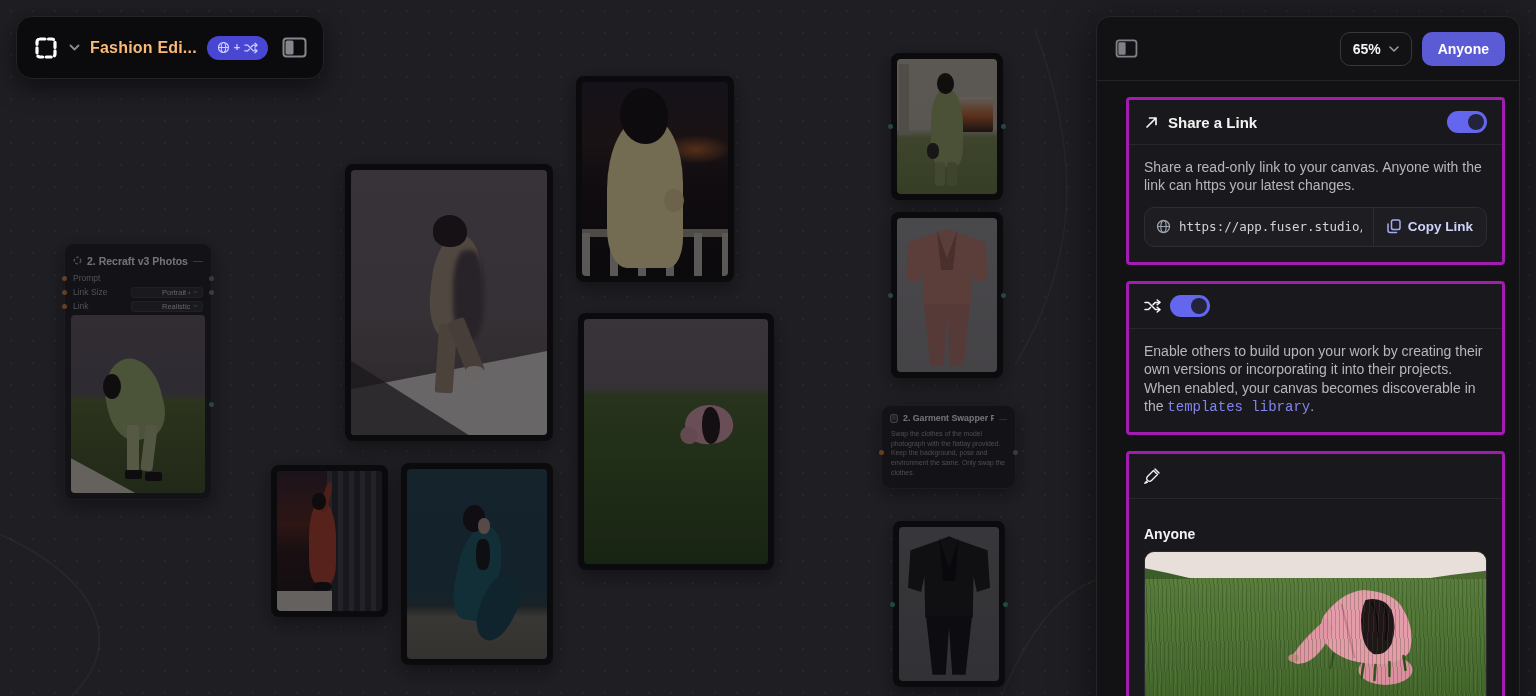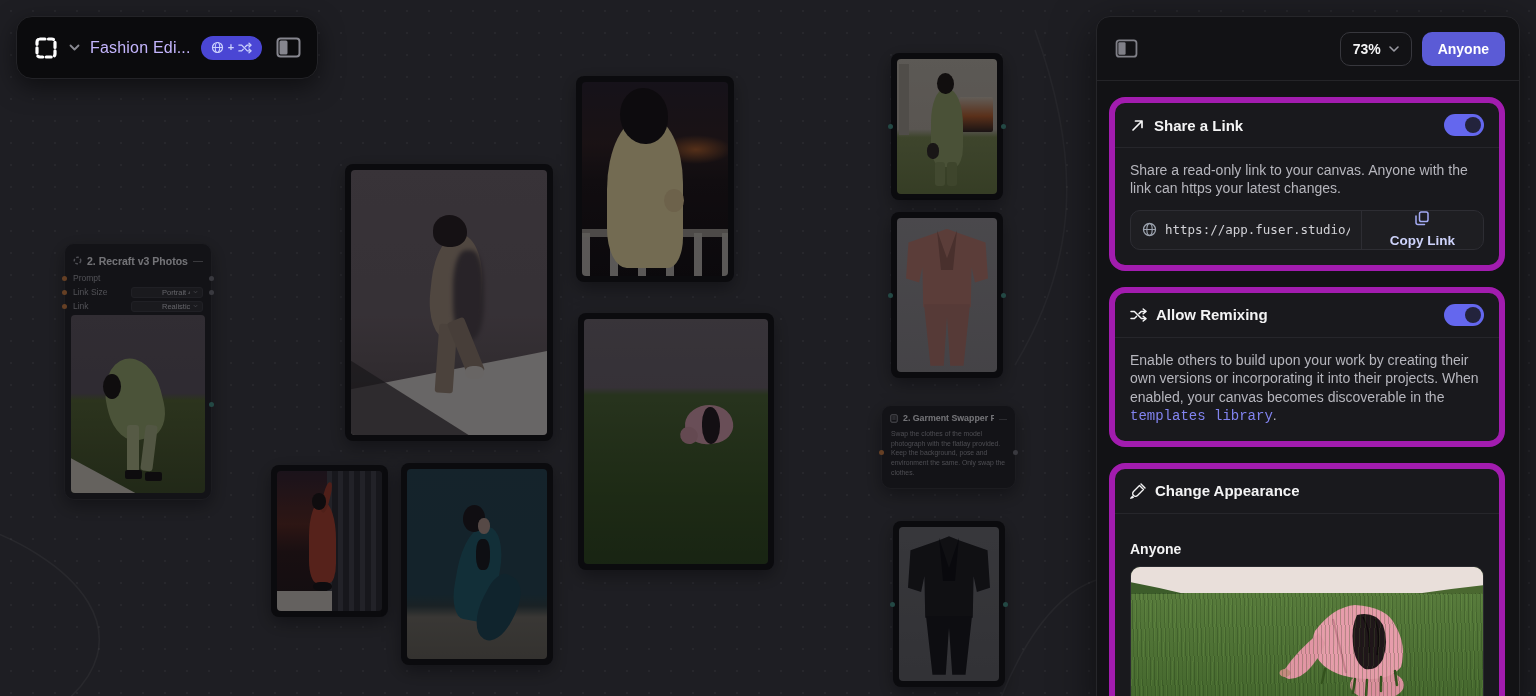--- a/index.html
+++ b/index.html
@@ -39,56 +39,56 @@
   .port { position:absolute; width:5px; height:5px; border-radius:50%; }
   .port-orange { background:#c97a3e; }
   .port-gray { background:#6e6e76; }
   .port-teal { background:#3f8d80; }
 
   
   .header-bar { position:absolute; left:16px; top:16px; height:63px; z-index:10;
     background:#0b0b0d; border:1px solid #232327; border-radius:16px;
     display:flex; align-items:center; gap:10px; padding:0 16px;
     box-shadow:0 8px 24px rgba(0,0,0,0.5); }
-  .hb-title { font-size:16px; font-weight:400; color:#c4b5fd; letter-spacing:0.2px; }
+  .hb-title { font-size:16px; font-weight:700; color:#fdba74; letter-spacing:0.2px; }
   .hb-badge { height:24px; background:#4a46d4; border-radius:12px; display:flex; align-items:center;
     gap:4px; padding:0 10px; }
   .hb-badge .plus { color:#ccd2fd; font-size:11px; font-weight:700; line-height:1; }
 
   
   .panel { position:absolute; left:1096px; top:16px; width:424px; height:700px; z-index:20;
     background:#121215; border:1px solid #26262a; border-radius:14px;
     box-shadow:0 12px 44px rgba(0,0,0,0.55); }
   .panel-header { height:64px; display:flex; align-items:center; padding:0 14px 0 18px; gap:10px;
     border-bottom:1px solid #242428; }
   .panel-header .spacer { flex:1; }
   .zoom-pill { height:34px; border:1px solid #37373d; border-radius:10px; display:flex; align-items:center;
     gap:8px; padding:0 12px; color:#f4f4f5; font-size:14px; font-weight:700; cursor:pointer; }
   .share-btn { height:34px; background:#5b5bd6; border:none; border-radius:10px; padding:0 16px;
     color:#ffffff; font-size:14px; font-weight:700; font-family:"Liberation Sans",sans-serif; cursor:pointer; }
 
-  .card { margin:16px 14px 0 12px; background:#19191d; border:6px solid #a21caf; border-radius:16px; overflow:hidden; }
+  .card { margin:16px 14px 0 29px; background:#19191d; border:3px solid #a21caf; border-radius:4px; overflow:hidden; }
   .card-head { height:45px; display:flex; align-items:center; gap:9px; padding:0 15px;
     border-bottom:1px solid #26262b; }
   .card-title { font-size:15px; font-weight:700; color:#f4f4f5; flex:1; }
   .card-body { padding:13px 15px 15px 15px; }
   .card-text { font-size:14px; line-height:1.32; color:#b6b6bd; }
   .link { color:#8284f0;font-family:Liberation Mono, monospace; }
 
   .toggle { width:40px; height:22px; border-radius:11px; background:#6467ee; position:relative; cursor:pointer; flex:none; }
   .toggle::after { content:''; position:absolute; right:3px; top:3px; width:16px; height:16px;
     border-radius:50%; background:#23233c; }
 
   .url-row { margin-top:12px; height:40px; border:1px solid #2d2d33; background:#1e1e22; border-radius:10px;
     display:flex; align-items:stretch; overflow:hidden; }
   .url-left { flex:1; display:flex; align-items:center; gap:8px; padding:0 11px; min-width:0; }
   .url-text { font-family:"DejaVu Sans Mono", monospace; font-size:12.5px; color:#d2d2d7;
     white-space:nowrap; overflow:hidden; }
-  .copy-btn { display:flex; align-items:center; gap:7px; padding:0 28px; border-left:1px solid #2d2d33;
-    cursor:pointer;flex-direction:column; }
+  .copy-btn { display:flex; align-items:center; gap:7px; padding:0 13px; border-left:1px solid #2d2d33;
+    cursor:pointer; }
   .copy-label { font-size:13.5px; font-weight:600; color:#ced3fb; white-space:nowrap; }
 
   .preview-label { margin-top:14px; font-size:14px; font-weight:700; color:#f4f4f5; }
   .preview-img { margin-top:9px; border-radius:10px; overflow:hidden; position:relative; height:250px;
     border:1px solid #2a2a2f; }
   .grass-tex { position:absolute; left:0; right:0; top:26px; bottom:0;
     background:
       repeating-linear-gradient(88deg, rgba(15,35,8,0.22) 0 1px, transparent 1px 4px),
       repeating-linear-gradient(93deg, rgba(140,190,90,0.12) 0 1px, transparent 1px 5px); }
 
@@ -291,21 +291,21 @@
 </div>
 
 <div class="panel">
   <div class="panel-header">
     <svg width="23" height="19" viewBox="0 0 25 21">
       <rect x="1.5" y="1.5" width="22" height="18" rx="3" stroke="#808088" stroke-width="2" fill="none"></rect>
       <rect x="3.5" y="3.5" width="8" height="14" rx="1.5" fill="#808088"></rect>
     </svg>
     <div class="spacer"></div>
     <div class="zoom-pill">
-      <span>73%</span>
+      <span>65%</span>
       <svg width="10" height="6" viewBox="0 0 10 6">
         <path d="M1 1 L5 5 L9 1" stroke="#9a9aa2" stroke-width="1.6" fill="none" stroke-linecap="round" stroke-linejoin="round"></path>
       </svg>
     </div>
     <button class="share-btn">Anyone</button>
   </div>
 
   <div class="card">
     <div class="card-head">
       <svg width="15" height="15" viewBox="0 0 15 15">
@@ -335,36 +335,34 @@
       </div>
     </div>
   </div>
 
   <div class="card">
     <div class="card-head">
       <svg width="17" height="14" viewBox="0 0 17 14">
         <path d="M1 3.4 h3.4 l7 7.2 h3.4 M1 10.6 h3.4 l2.1-2.2 M9 5.6 l2.4-2.2 h3.4" stroke="#f4f4f5" stroke-width="1.5" fill="none" stroke-linecap="round" stroke-linejoin="round"></path>
         <path d="M13.2 1 L16 3.4 L13.2 5.8 M13.2 8.2 L16 10.6 L13.2 13" stroke="#f4f4f5" stroke-width="1.5" fill="none" stroke-linecap="round" stroke-linejoin="round"></path>
       </svg>
-      <span class="card-title">Allow Remixing</span>
       <div class="toggle"></div>
     </div>
     <div class="card-body">
       <div class="card-text"><span>Enable others to build upon your work by creating their own versions or incorporating it into their projects. When enabled, your canvas becomes discoverable in the </span><a class="link">templates library</a><span>.</span></div>
     </div>
   </div>
 
   <div class="card">
     <div class="card-head">
       <svg width="16" height="16" viewBox="0 0 16 16">
         <path d="M9.5 2.5 L13.5 6.5 L7.5 12.5 C6.5 13.5 4.5 13.5 3.5 12.5 C2.5 11.5 2.5 9.5 3.5 8.5 Z" stroke="#f4f4f5" stroke-width="1.4" fill="none" stroke-linejoin="round"></path>
         <path d="M11 1 L15 5" stroke="#f4f4f5" stroke-width="1.4" stroke-linecap="round"></path>
         <path d="M3.2 12.8 C2.4 13.6 1.2 13.8 0.8 15.2 C2.2 14.8 3 15 3.8 14.2" stroke="#f4f4f5" stroke-width="1.1" fill="none"></path>
       </svg>
-      <span class="card-title">Change Appearance</span>
     </div>
     <div class="card-body">
       <div class="preview-label">Anyone</div>
       <div class="preview-img">
         <svg width="100%" height="250" viewBox="0 0 376 250" preserveAspectRatio="xMidYMin slice">
           <defs>
             <linearGradient id="grassg" x1="0" y1="0" x2="0" y2="1">
               <stop offset="0" stop-color="#5d8140"></stop>
               <stop offset="1" stop-color="#2f501d"></stop>
             </linearGradient>

